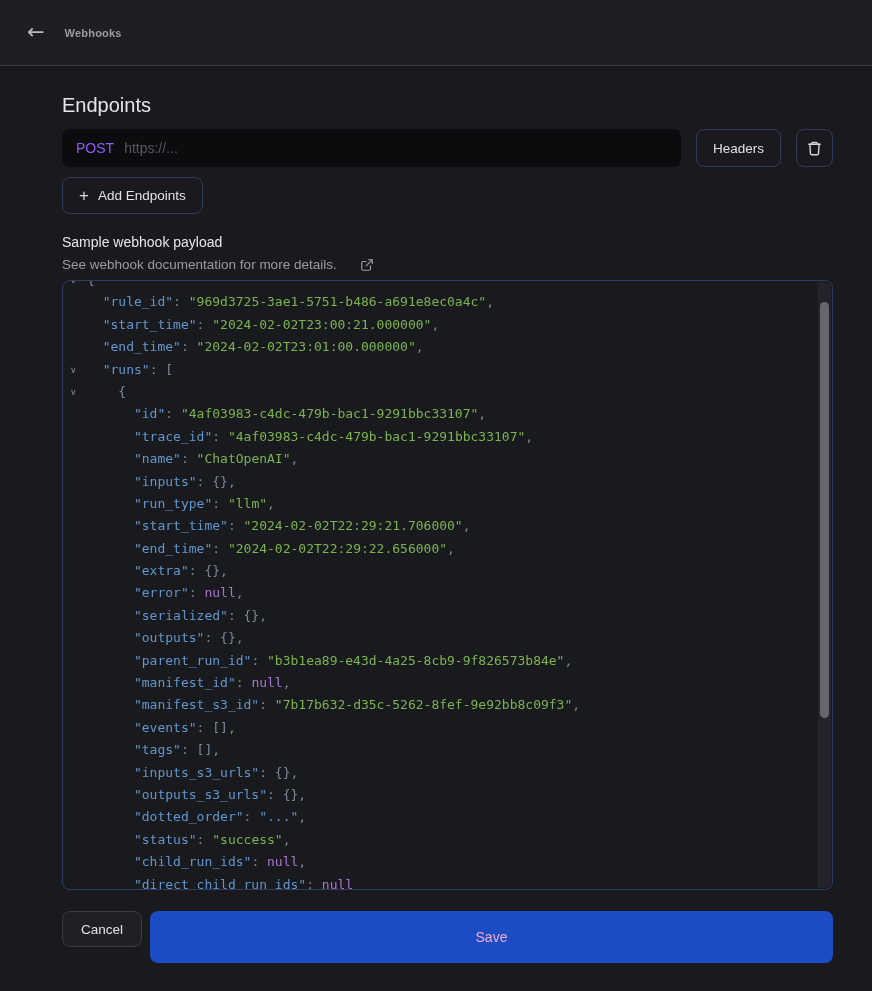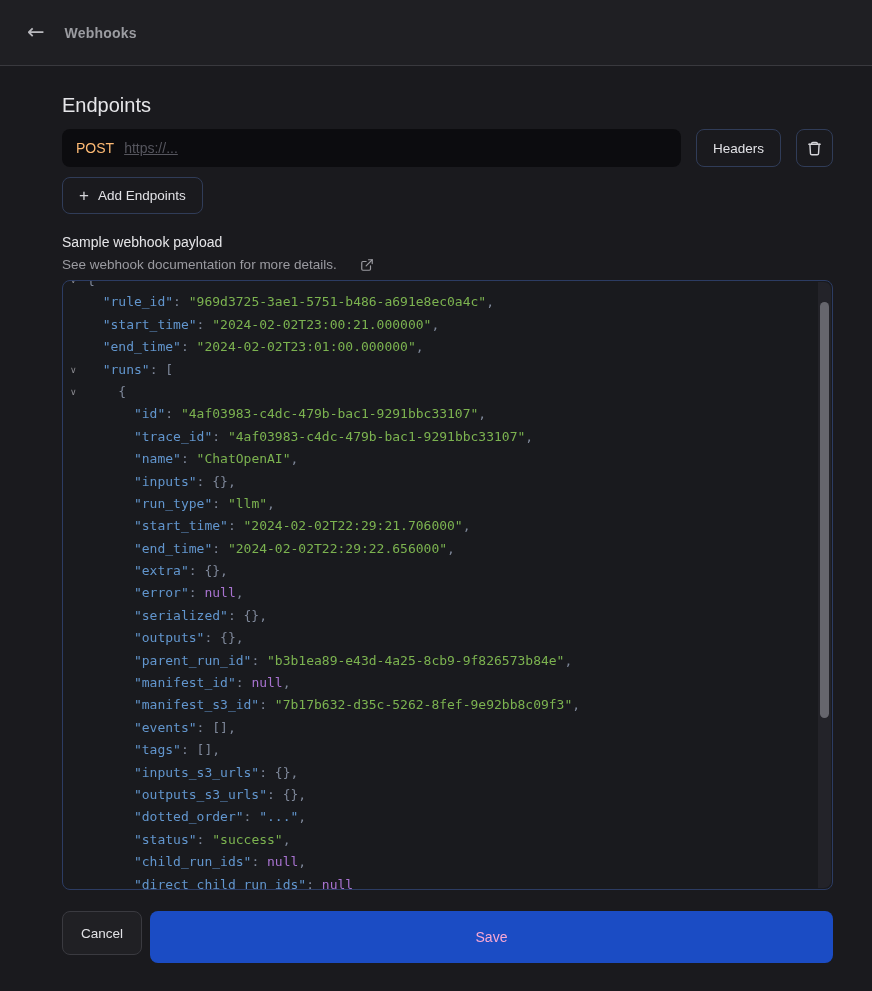--- a/index.html
+++ b/index.html
@@ -15,34 +15,34 @@
     height:66px; background:#1f1f23;
     border-bottom:1px solid #39393e;
     display:flex; align-items:center; gap:18px;
     padding-left:25px;
   }
   .back-btn {
     background:none; border:none; cursor:pointer;
     color:#b9b9be; font-size:21px; line-height:1;
     padding:2px; font-family:"DejaVu Sans", sans-serif;
   }
-  .page-title { font-size:14px; font-weight:700; color:#9b9ca1; letter-spacing:.2px; }
+  .page-title { font-size:11px; font-weight:700; color:#9b9ca1; letter-spacing:.2px; }
 
   
   .main { padding:28px 39px 0 62px; }
   .section-label { font-size:20px; color:#e6e6e9; margin-bottom:12px; }
 
   .endpoint-row { display:flex; align-items:stretch; gap:15px; height:38px; }
   .url-input {
     flex:1; background:#0c0c0f; border-radius:8px;
     display:flex; align-items:center; gap:10px;
     padding:0 14px; font-size:14px; cursor:text;
   }
-  .url-method { color:#fdba74; }
-  .url-placeholder { color:#56565e;text-decoration:underline; }
+  .url-method { color:#8b5cf6; }
+  .url-placeholder { color:#56565e; }
 
   .ghost-btn {
     background:transparent; border:1px solid #303c58; border-radius:8px;
     color:#e2e2e6; font-size:13.5px; cursor:pointer;
     display:flex; align-items:center; justify-content:center;
     font-family:"Liberation Sans", sans-serif;
   }
   .headers-btn { padding:4px 16px; }
   .trash-btn { width:37px; color:#d5d5da; }
   .trash-btn svg { width:17px; height:17px; }
@@ -85,21 +85,21 @@
     background:#232329; border-radius:0 7px 7px 0;
   }
   .scroll-thumb {
     position:absolute; top:20px; left:2px; width:9px; height:416px;
     background:#66666d; border-radius:5px; cursor:pointer;
   }
 
   
   .actions { display:flex; gap:8px; margin-top:21px; }
   .cancel-btn {
-    width:80px; height:44px; border-radius:8px;
+    width:80px; height:36px; border-radius:8px;
     background:#202024; border:1px solid #3a3a40;
     color:#e2e2e6; font-size:13.5px; cursor:pointer;
     font-family:"Liberation Sans", sans-serif;
   }
   .save-btn {
     flex:1; height:52px; border-radius:8px; border:none;
     background:#1b4cc4; color:#f9a8d4; font-size:14px; font-weight:500;
     cursor:pointer; font-family:"Liberation Sans", sans-serif;
   }
 </style>

